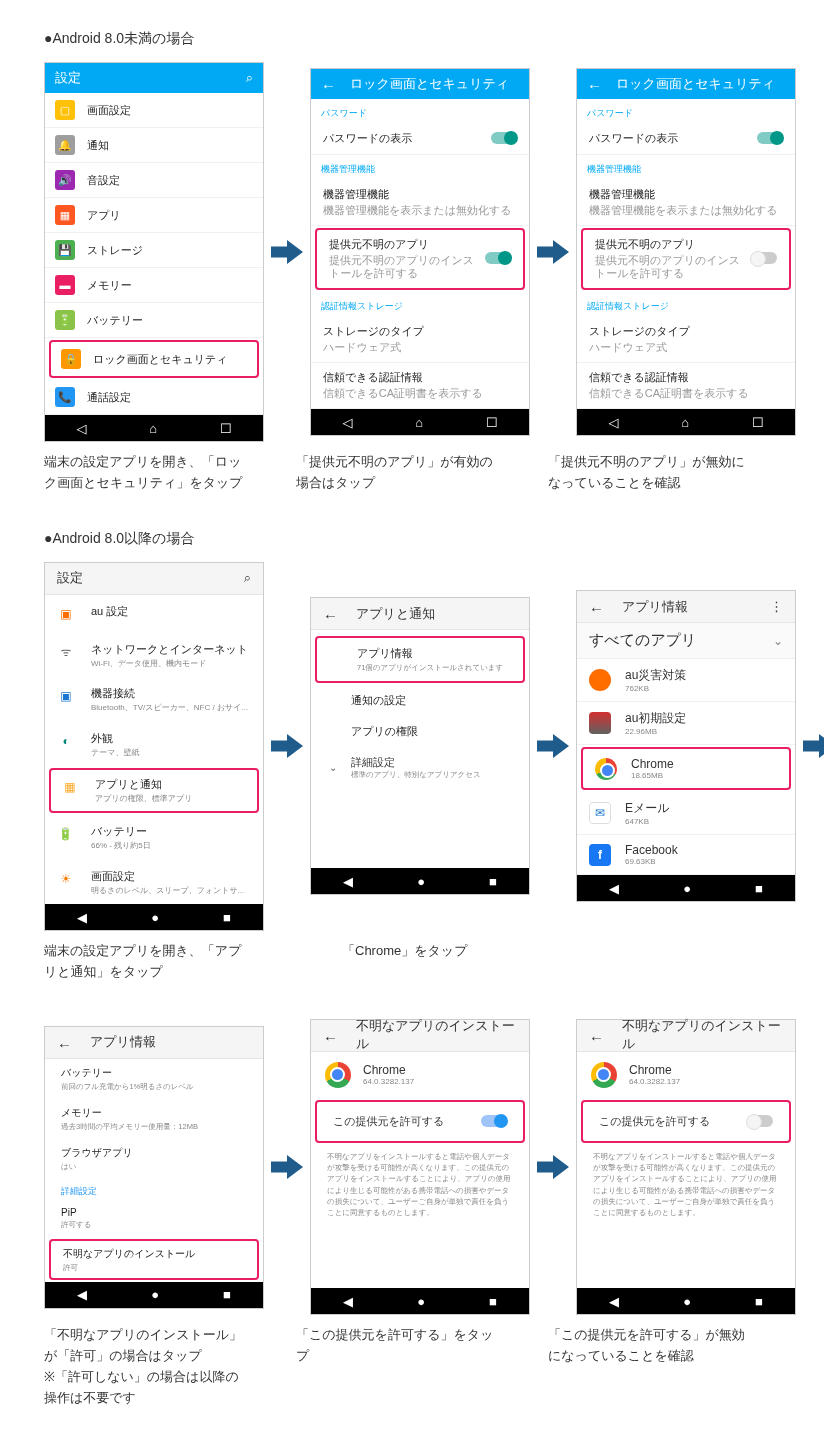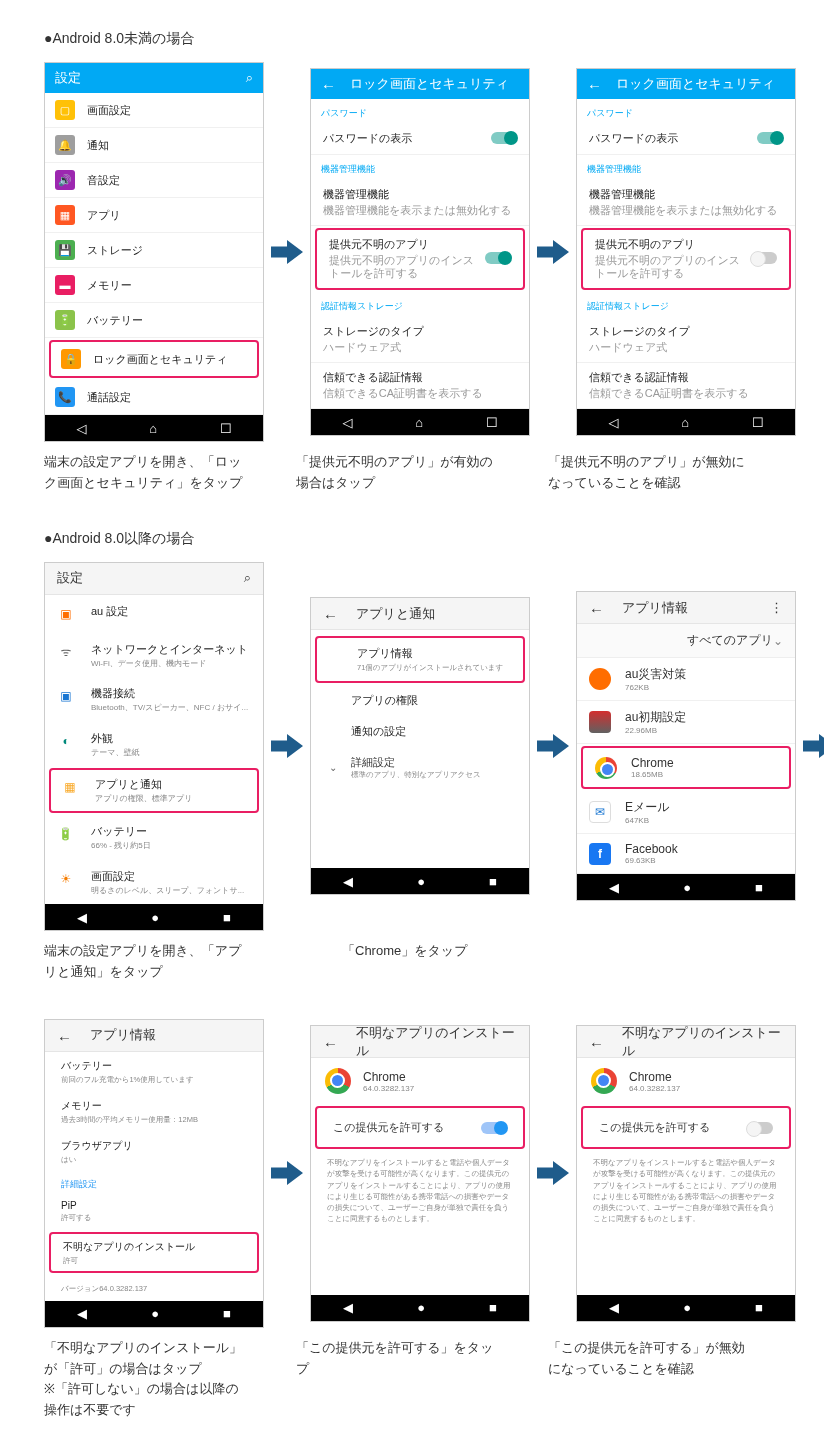--- a/index.html
+++ b/index.html
@@ -48,21 +48,21 @@
 .s8b{padding:8px 12px 8px 40px}
 .s8b .t1{font-size:11px;color:#222;font-weight:500}
 .s8b .t2{font-size:7.5px;color:#888;margin-top:2px}
 .s8c{display:flex;align-items:center;padding:8px 12px 8px 40px}
 .s8c .chev{width:14px;margin-left:-22px;margin-right:8px;color:#666;font-size:10px}
 .applist{display:flex;align-items:center;padding:8px 12px;border-bottom:1px solid #f0f0f0}
 .applist .aic{width:22px;height:22px;margin-right:14px;border-radius:4px;flex-shrink:0}
 .applist .txt .t1{font-size:12px}
 .applist .txt .t2{font-size:8px;color:#888}
 .allapps{background:#fafafa;padding:8px 12px;display:flex;align-items:center;border-bottom:1px solid #eee}
-.allapps .t1{flex:1;font-size:12px;text-align:right}
+.allapps .t1{flex:1;font-size:15px;text-align:left}
 .det{padding:7px 16px 8px}
 .det .t1{font-size:10px;color:#222;font-weight:500}
 .det .t2{font-size:7.5px;color:#888;margin-top:2px;line-height:1.2}
 .detlbl{font-size:9px;color:#2196f3;padding:6px 16px 2px}
 .chrome-hdr{display:flex;align-items:center;padding:10px 14px}
 .chrome-ic{width:26px;height:26px;border-radius:50%;margin-right:12px;background:conic-gradient(#ea4335 0 120deg,#34a853 120deg 240deg,#fbbc05 240deg 360deg);position:relative;flex-shrink:0}
 .chrome-ic::after{content:"";position:absolute;width:11px;height:11px;background:#4285f4;border:2px solid #fff;border-radius:50%;top:5px;left:5px}
 .allow-row{display:flex;align-items:center;padding:12px 16px}
 .allow-row .t1{flex:1;font-size:11px}
 .warn{font-size:7.5px;color:#888;padding:6px 16px 10px;line-height:1.5}
@@ -320,24 +320,24 @@
         <span class="back">←</span>
         <span>アプリと通知</span>
       </div>
     <div class="hl" style="margin-top:6px">
       <div class="s8b">
           <div class="t1">アプリ情報</div>
           <div class="t2">71個のアプリがインストールされています</div>
         </div>
     </div>
     <div class="s8b">
+        <div class="t1">通知の設定</div>
+      </div>
+    <div class="s8b">
         <div class="t1">アプリの権限</div>
-      </div>
-    <div class="s8b">
-        <div class="t1">通知の設定</div>
       </div>
     <div class="s8c">
         <span class="chev">⌄</span>
         <div>
           <div class="t1" style="font-size:11px">詳細設定</div>
           <div class="t2" style="font-size:7.5px;color:#888">標準のアプリ、特別なアプリアクセス</div>
         </div>
       </div>
     <div class="tall"></div>
     <div class="navbar">
@@ -419,44 +419,41 @@
 
 <div class="row">
 
   <div class="phone">
     <div class="hdr-grey">
         <span class="back">←</span>
         <span>アプリ情報</span>
       </div>
     <div class="det">
         <div class="t1">バッテリー</div>
-        <div class="t2">前回のフル充電から1%使用しています</div>
+        <div class="t2">前回のフル充電から1%明るさのレベル</div>
       </div>
     <div class="det">
         <div class="t1">メモリー</div>
         <div class="t2">過去3時間の平均メモリー使用量：12MB</div>
       </div>
     <div class="det">
         <div class="t1">ブラウザアプリ</div>
         <div class="t2">はい</div>
       </div>
     <div class="detlbl">詳細設定</div>
     <div class="det">
         <div class="t1">PiP</div>
         <div class="t2">許可する</div>
       </div>
     <div class="hl">
       <div class="det" style="padding:6px 12px">
           <div class="t1">不明なアプリのインストール</div>
           <div class="t2">許可</div>
         </div>
     </div>
-    <div class="det">
-        <div class="t2">バージョン64.0.3282.137</div>
-      </div>
     <div class="navbar">
         <span>◀</span>
         <span>●</span>
         <span>■</span>
       </div>
   </div>
 
   <div class="arrow"><svg viewBox="0 0 40 30">
         <path fill="#1f5c8b" d="M0 8h20V0l20 15L20 30V22H0z"></path>
       </svg></div>

